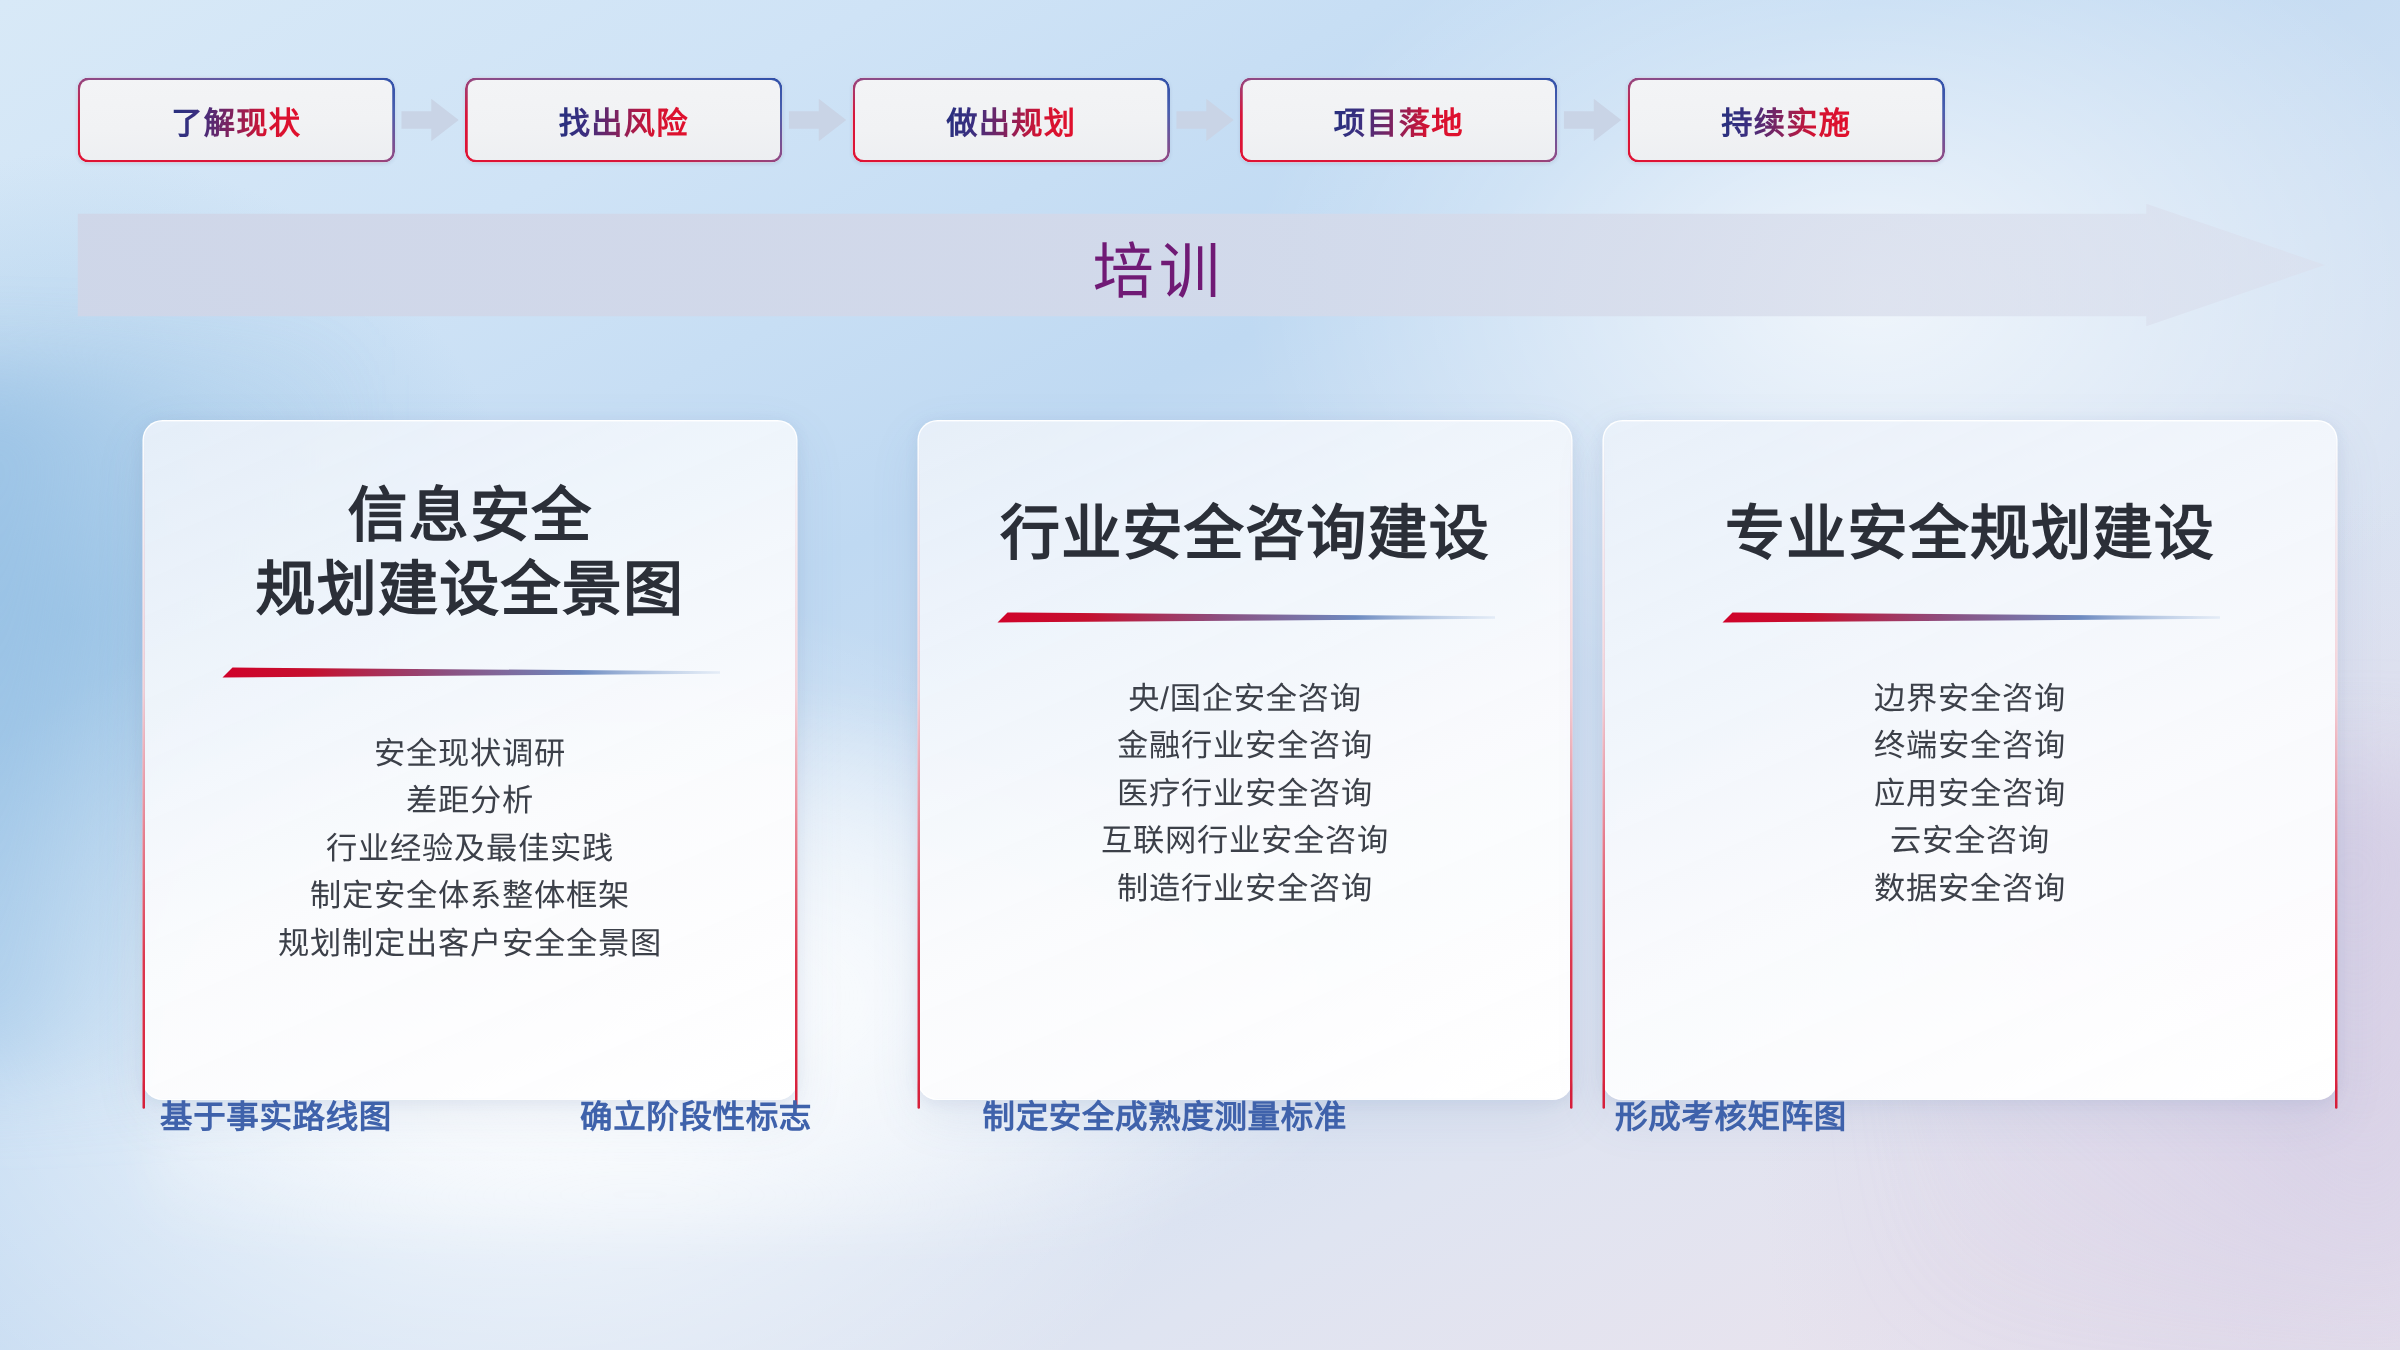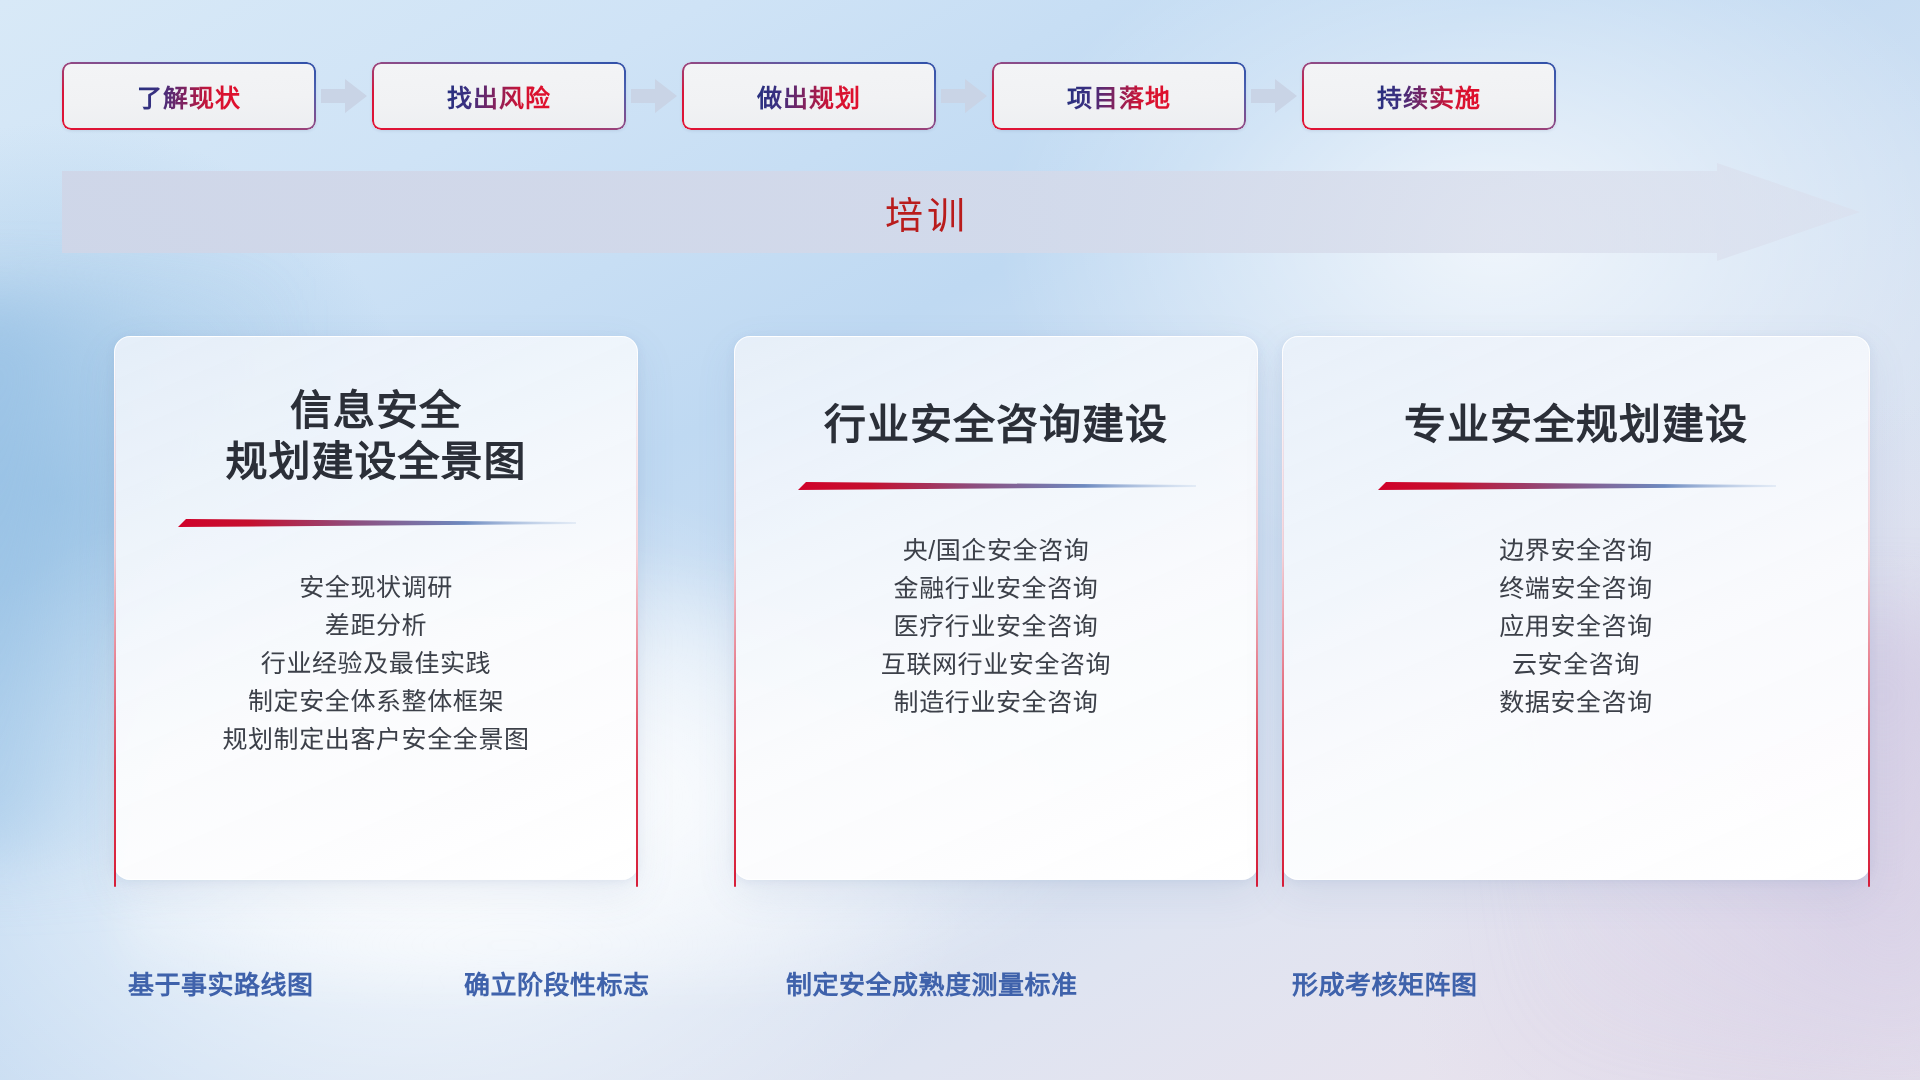--- a/index.html
+++ b/index.html
@@ -121,23 +121,23 @@
     z-index: 5;
   }
   .banner svg { display: block; width: 100%; height: 100%; }
   .banner-label {
     position: absolute;
     left: 0; top: 0;
     width: 1730px; height: 98px;
     display: flex;
     align-items: center;
     justify-content: center;
-    font-size: 38px;
+    font-size: 49px;
     font-weight: 500;
-    color: #b91c1c;
+    color: #701a75;
     letter-spacing: 4px;
   }
 
   
   .cards {
     position: absolute;
     left: 0; top: 336px;
     width: 1920px; height: 544px;
     z-index: 7;
   }
@@ -175,21 +175,21 @@
     height: 100%;
     padding: 0 30px;
     display: flex;
     flex-direction: column;
     align-items: center;
   }
 
   .card-title {
     margin-top: 48px;
     text-align: center;
-    font-size: 42px;
+    font-size: 48px;
     font-weight: 700;
     line-height: 1.22;
     color: #2b2f38;
     letter-spacing: 1px;
     white-space: pre-line;
   }
   .card-title.single { margin-top: 62px; }
 
   .card-divider {
     position: relative;
@@ -212,21 +212,21 @@
     font-size: 25px;
     font-weight: 400;
     color: #3c4049;
     letter-spacing: 0.6px;
     white-space: nowrap;
   }
 
   
   .captions {
     position: absolute;
-    left: 0; top: 964px;
+    left: 0; top: 872px;
     width: 1920px; height: 60px;
     z-index: 7;
   }
   .caption {
     position: absolute;
     top: 0;
     font-size: 26px;
     font-weight: 700;
     color: #3f62ab;
     letter-spacing: 0.5px;

